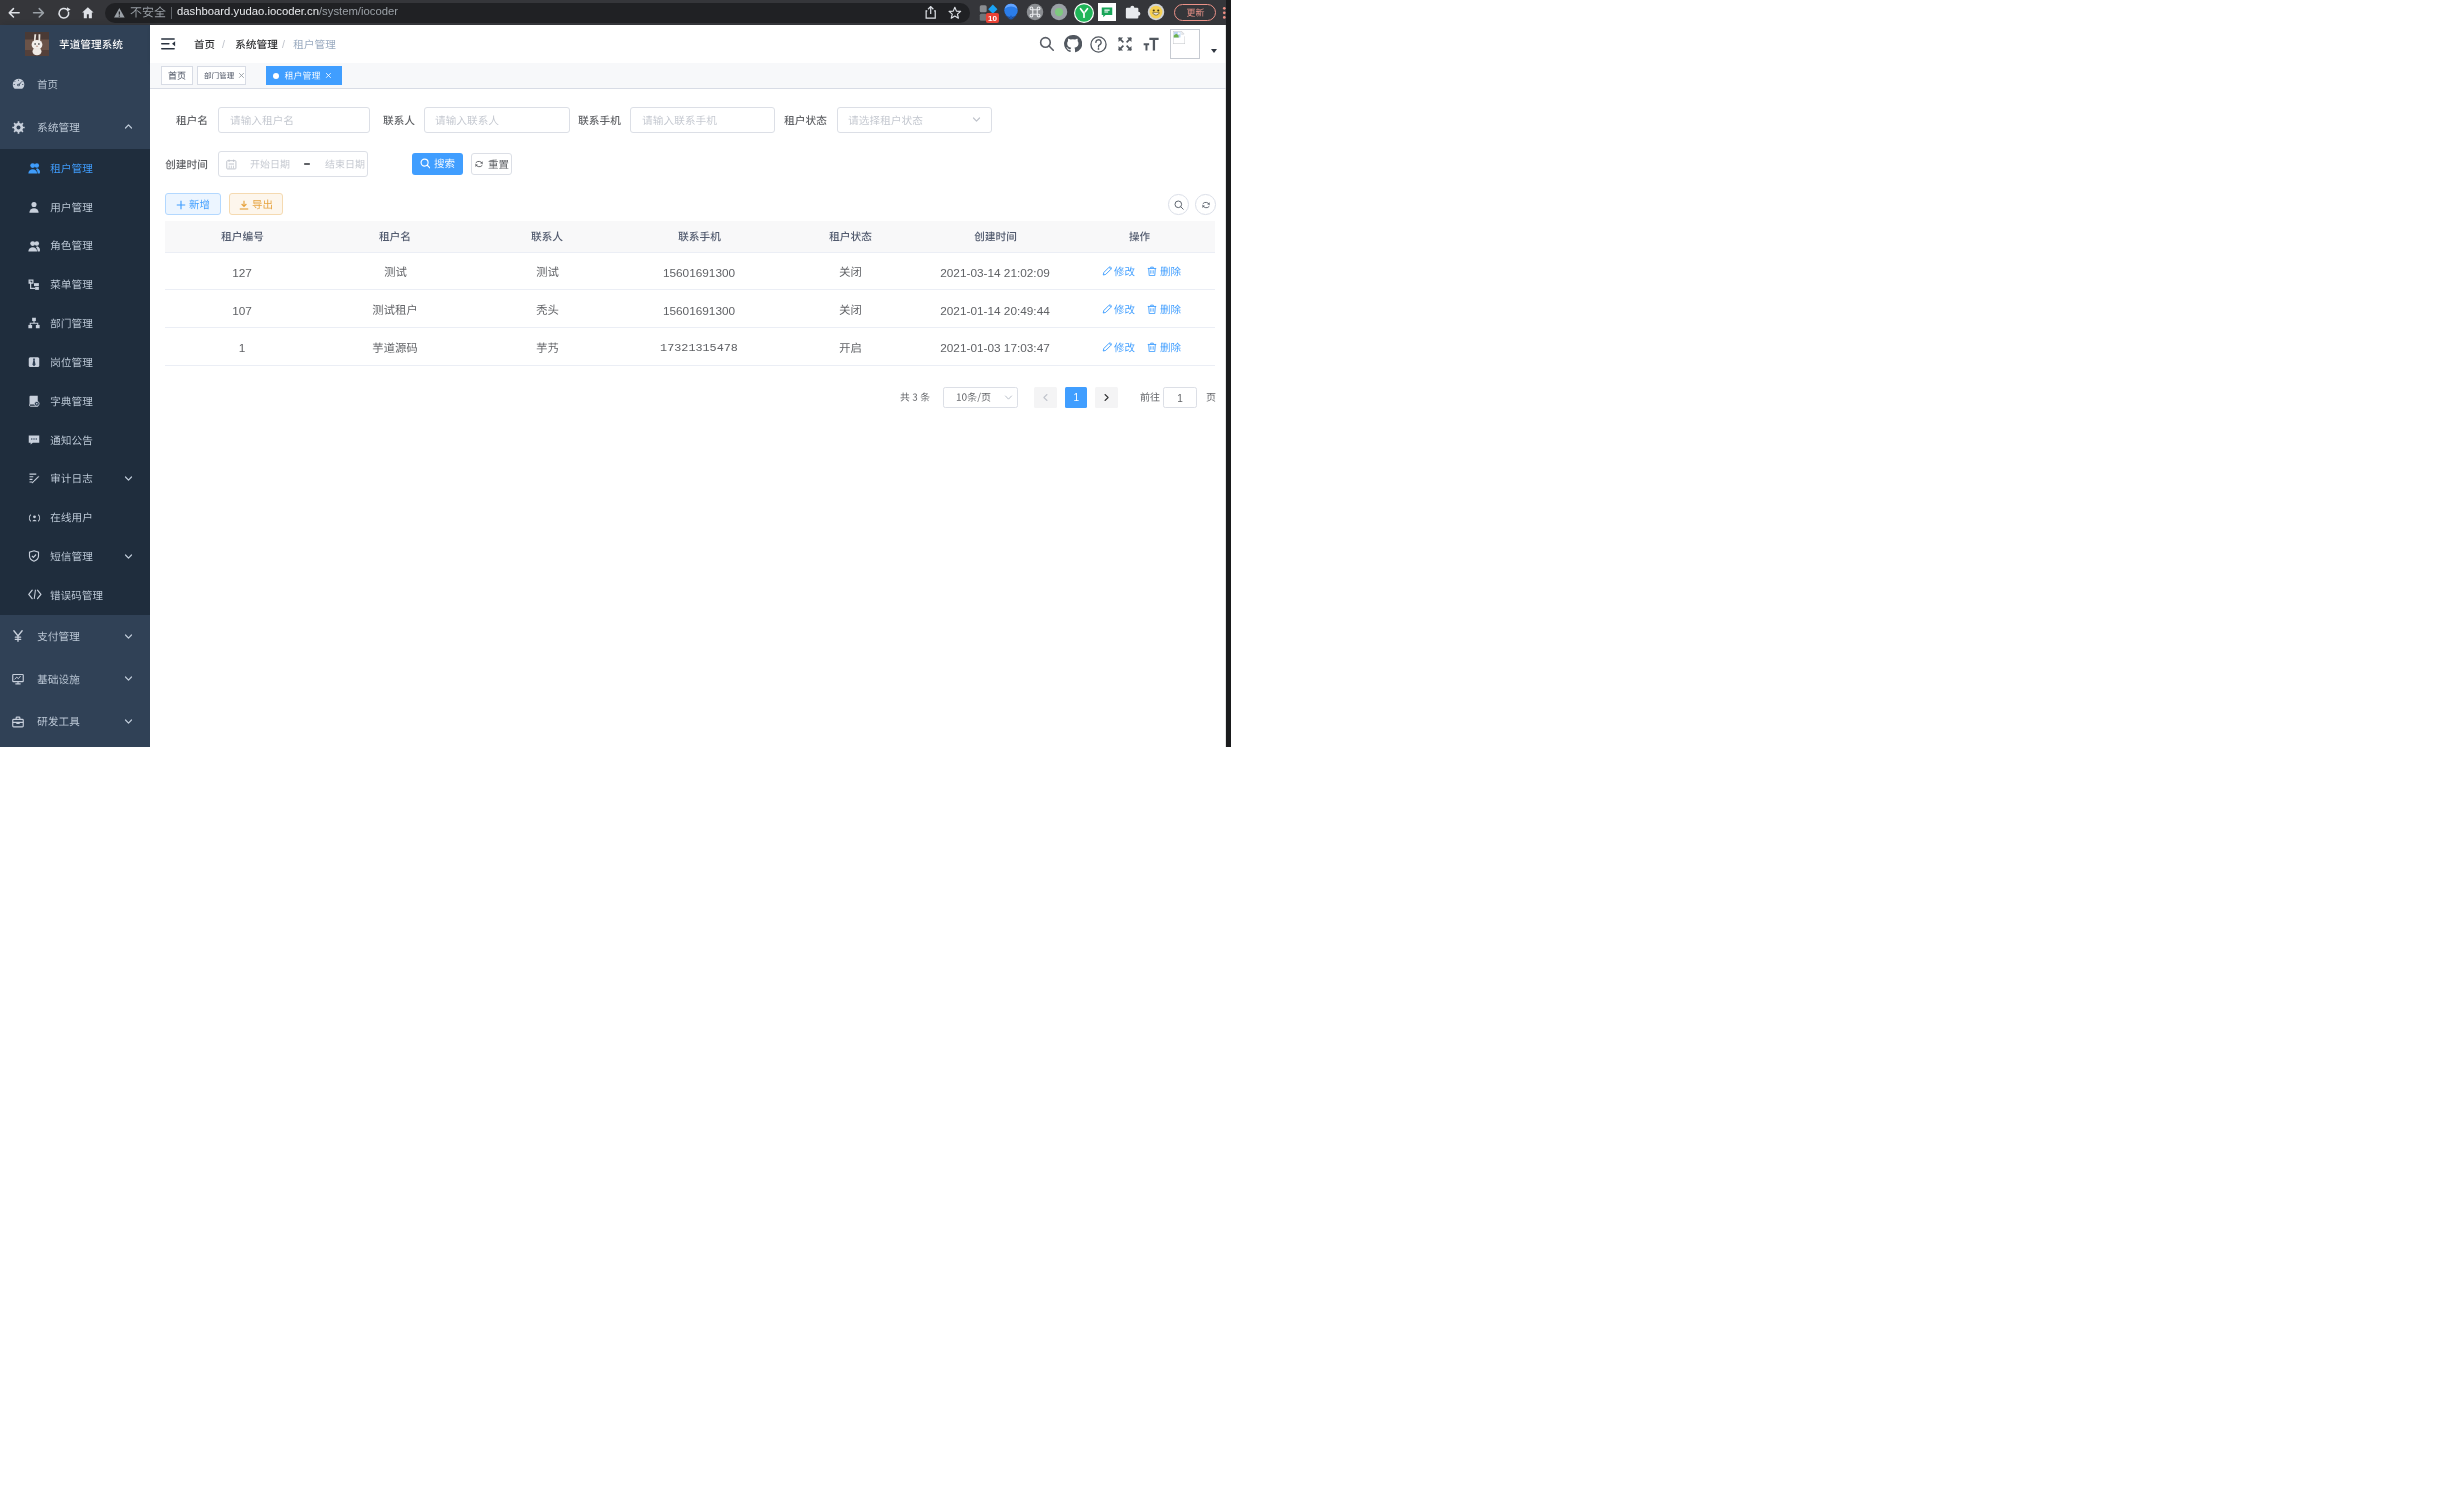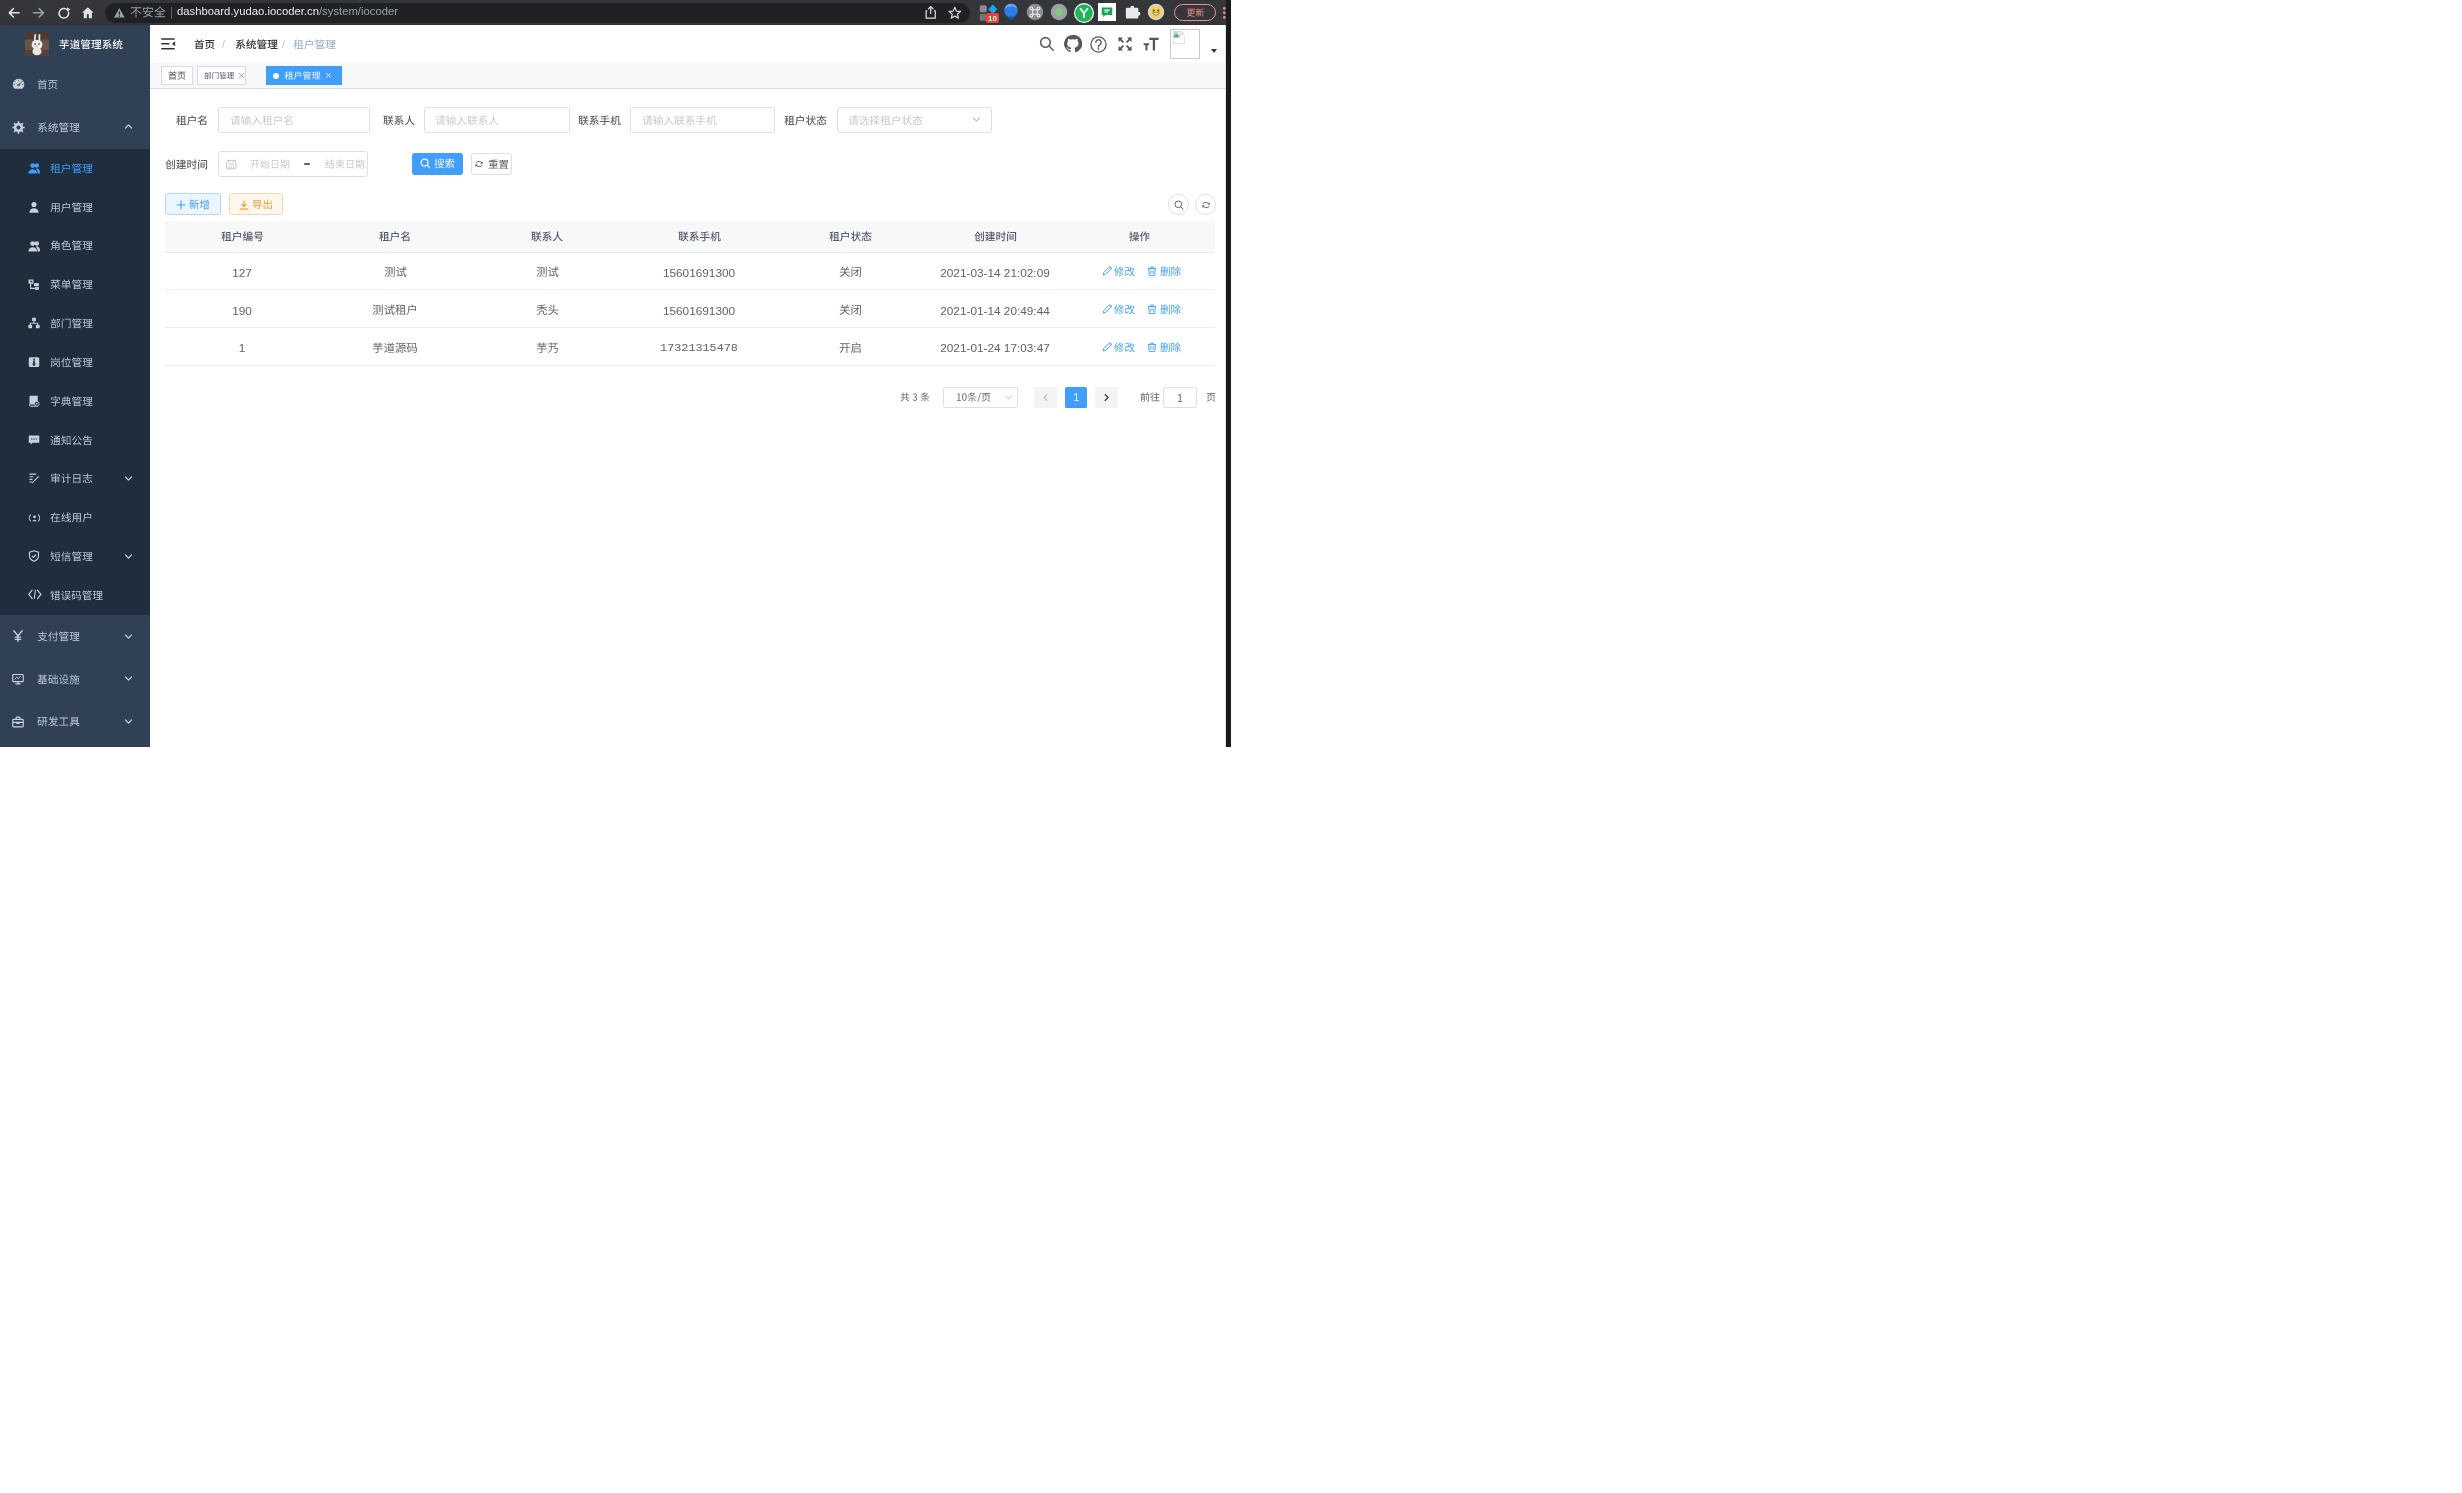--- a/index.html
+++ b/index.html
@@ -838,21 +838,21 @@
         <span style="margin-left:2.3px">
           <svg viewBox="0 0 1000 500" style="width:21px;height:10.7px;" fill="#409eff" xmlns="http://www.w3.org/2000/svg">
             <use href="#g104" x="0"></use>
             <use href="#g105" x="500"></use>
           </svg>
         </span>
       </div>
     </div>
     <div class="ab" style="left:15px;top:238px;width:1050px;height:0.8px;background:#ebeef5"></div>
     <div class="ab" style="left:92px;top:217px;">
-      <div style="transform:translateX(-50%);font-size:11.8px;line-height:11.4px;color:#606266;white-space:nowrap">190</div>
+      <div style="transform:translateX(-50%);font-size:11.8px;line-height:11.4px;color:#606266;white-space:nowrap">107</div>
     </div>
     <div class="ab" style="left:222px;top:215px;">
       <svg viewBox="0 0 2000 500" style="width:46px;height:11.4px;" fill="#606266" xmlns="http://www.w3.org/2000/svg">
         <use href="#g98" x="0"></use>
         <use href="#g99" x="500"></use>
         <use href="#g17" x="1000"></use>
         <use href="#g18" x="1500"></use>
       </svg>
     </div>
     <div class="ab" style="left:386px;top:215px;">
@@ -918,21 +918,21 @@
     <div class="ab" style="left:549px;top:254px;font-family:Liberation Mono, monospace;">
       <div style="transform:translateX(-50%);font-size:11.8px;line-height:11.4px;color:#606266;white-space:nowrap">17321315478</div>
     </div>
     <div class="ab" style="left:689px;top:253px;">
       <svg viewBox="0 0 1000 500" style="width:23px;height:11.4px;" fill="#606266" xmlns="http://www.w3.org/2000/svg">
         <use href="#g82" x="0"></use>
         <use href="#g112" x="500"></use>
       </svg>
     </div>
     <div class="ab" style="left:845px;top:254px;">
-      <div style="transform:translateX(-50%);font-size:11.8px;line-height:11.4px;color:#606266;white-space:nowrap">2021-01-24 17:03:47</div>
+      <div style="transform:translateX(-50%);font-size:11.8px;line-height:11.4px;color:#606266;white-space:nowrap">2021-01-03 17:03:47</div>
     </div>
     <div class="ab" style="left:952px;top:253px;">
       <div class="row">
         <svg width="10" height="10" viewBox="0 0 13 13" style="" xmlns="http://www.w3.org/2000/svg">
           <path d="M1.6 11.7l.8-3.3 6.7-6.7 2.5 2.5-6.7 6.7zM9.4 1.4c.5-.5 1.3-.5 1.8 0l.7.7c.5.5.5 1.3 0 1.8" stroke="#409eff" stroke-width="1.25" fill="none"></path>
         </svg>
         <span style="margin-left:2.3px">
           <svg viewBox="0 0 1000 500" style="width:21px;height:10.7px;" fill="#409eff" xmlns="http://www.w3.org/2000/svg">
             <use href="#g102" x="0"></use>
             <use href="#g103" x="500"></use>

